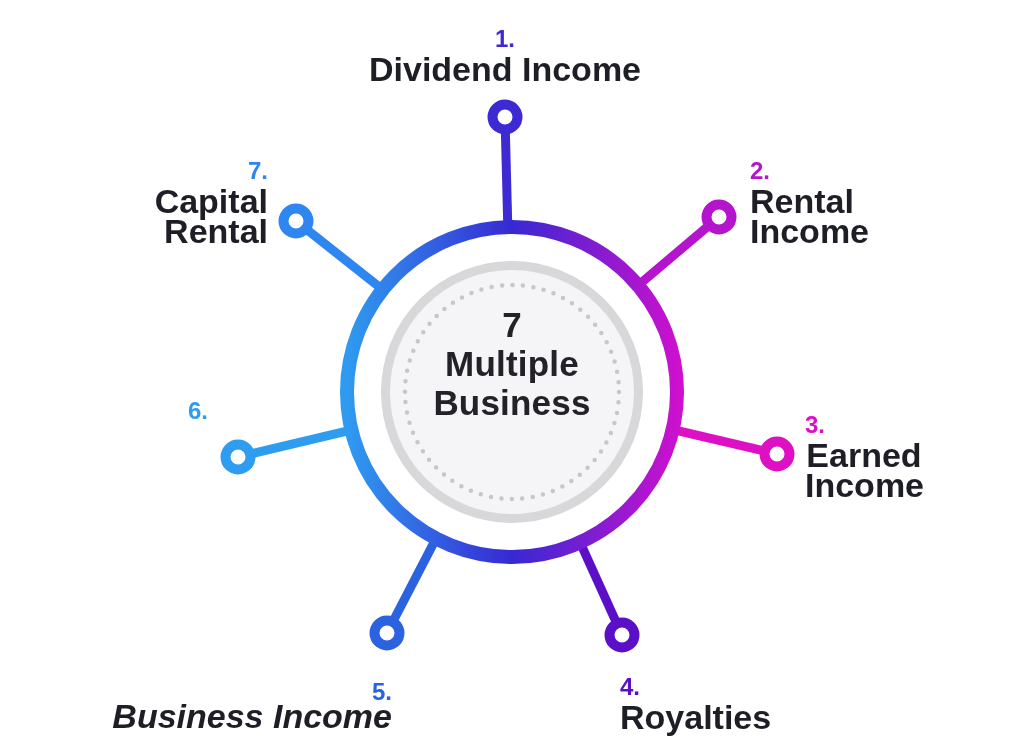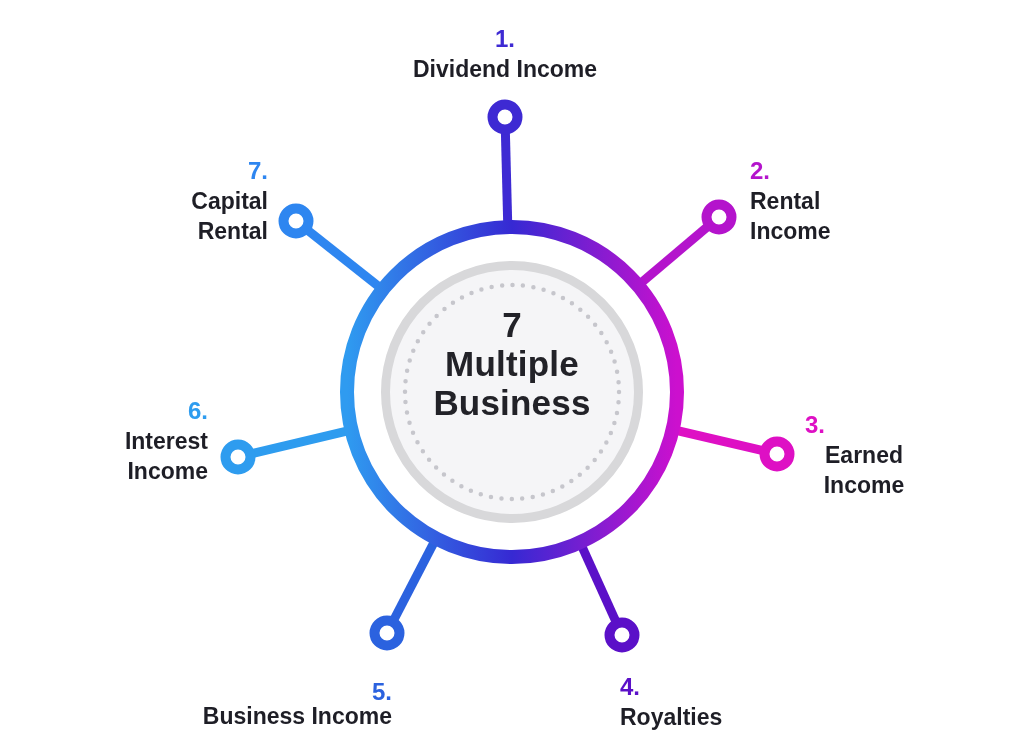--- a/index.html
+++ b/index.html
@@ -8,36 +8,36 @@
     font-family:"Liberation Sans", sans-serif;overflow:hidden;
   }
   .stage svg{position:absolute;left:0;top:0;}
   .center-text{
     position:absolute;left:512px;top:305px;transform:translateX(-50%);
     text-align:center;color:#222228;font-weight:700;font-size:35px;line-height:39px;
     letter-spacing:0.2px;
   }
   .stream{position:absolute;font-weight:700;color:#1E1E26;}
   .stream .num{font-size:24px;line-height:30px;font-weight:700;}
-  .stream .label{font-size:23px;line-height:30px;font-weight:700;}
+  .stream .label{font-size:34px;line-height:30px;font-weight:700;}
   
   .s1{left:505px;top:24px;transform:translateX(-50%);text-align:center;}
   .s1 .label{white-space:nowrap;margin-top:0px;}
   
   .s2{left:750px;top:156px;text-align:left;}
   .s2 .label{width:118px;}
   
   .s3{left:805px;top:410px;text-align:left;}
   .s3 .label{width:118px;text-align:center;}
   
   .s4{left:620px;top:672px;text-align:left;}
   .s4 .label{white-space:nowrap;text-align:right;}
   
   .s5{right:632px;top:677px;text-align:right;}
-  .s5 .label{white-space:nowrap;margin-top:-6px;}
+  .s5 .label{white-space:nowrap;margin-top:-6px;font-style:italic;}
   
   .s6{right:816px;top:396px;text-align:right;}
   .s6 .label{width:118px;}
   
   .s7{right:756px;top:156px;text-align:right;}
   .s7 .label{width:115px;}
 </style>
 </head>
 <body>
 
@@ -100,21 +100,20 @@
     <div class="label">Royalties</div>
   </div>
 
   <div class="stream s5">
     <div class="num" style="color: rgb(43, 98, 223);">5.</div>
     <div class="label">Business Income</div>
   </div>
 
   <div class="stream s6">
     <div class="num" style="color: rgb(46, 156, 239);">6.</div>
-    <div class="label">Interest Income</div>
   </div>
 
   <div class="stream s7">
     <div class="num" style="color: rgb(46, 134, 240);">7.</div>
     <div class="label">Capital Rental</div>
   </div>
 
 </div>
 
 </body></html>

